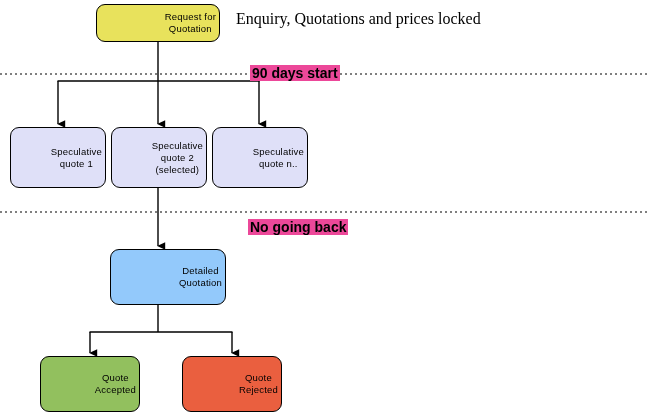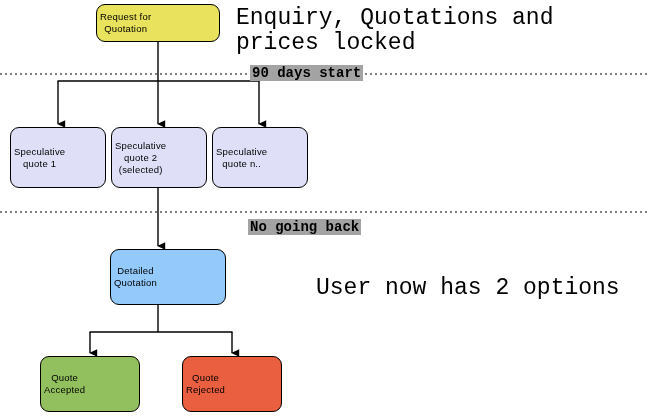--- a/index.html
+++ b/index.html
@@ -24,49 +24,49 @@
     width: 648px;
     height: 416px;
   }
   .node {
     position: absolute;
     box-sizing: border-box;
     border: 1px solid #000000;
     border-radius: 9px;
     display: flex;
     align-items: center;
-    justify-content: flex-start;
+    justify-content: flex-end;
     text-align: center;
     font-family: "Liberation Sans", sans-serif;
     font-size: 9.5px;
     line-height: 12px;
     color: #000000;
     letter-spacing: 0.2px;
     z-index: 3;
   }
   .node-label {
     white-space: pre-line;
     padding: 0 3px;
   }
   .annotation {
     position: absolute;
-    font-family: Liberation Mono, monospace;
-    font-size: 23px;
+    font-family: Liberation Serif, serif;
+    font-size: 16px;
     line-height: 25px;
     color: #000000;
     white-space: pre-line;
     z-index: 4;
   }
   .divider-label {
     position: absolute;
-    font-family: Liberation Mono, monospace;
+    font-family: Liberation Sans, sans-serif;
     font-size: 14px;
     font-weight: bold;
     color: #000000;
-    background: #a3a3a3;
+    background: #ec4899;
     padding: 0 2px;
     z-index: 5;
     white-space: nowrap;
   }
 </style>
 </head>
 <body>
 
 <div id="canvas">
 
@@ -129,15 +129,14 @@
 
   <div class="node" style="left:182px; top:356px; width:100px; height:56px; background:#ea5f3f;">
     <span class="node-label">Quote
 Rejected</span>
   </div>
 
   <div class="divider-label" style="left:250px; top:65px;">90 days start</div>
   <div class="divider-label" style="left:248px; top:203px;margin-top:16px;">No going back</div>
 
   <div class="annotation" style="left:236px; top:6px;">Enquiry, Quotations and prices locked</div>
-  <div class="annotation" style="left:316px; top:276px;">User now has 2 options</div>
 
 </div>
 
 </body></html>

